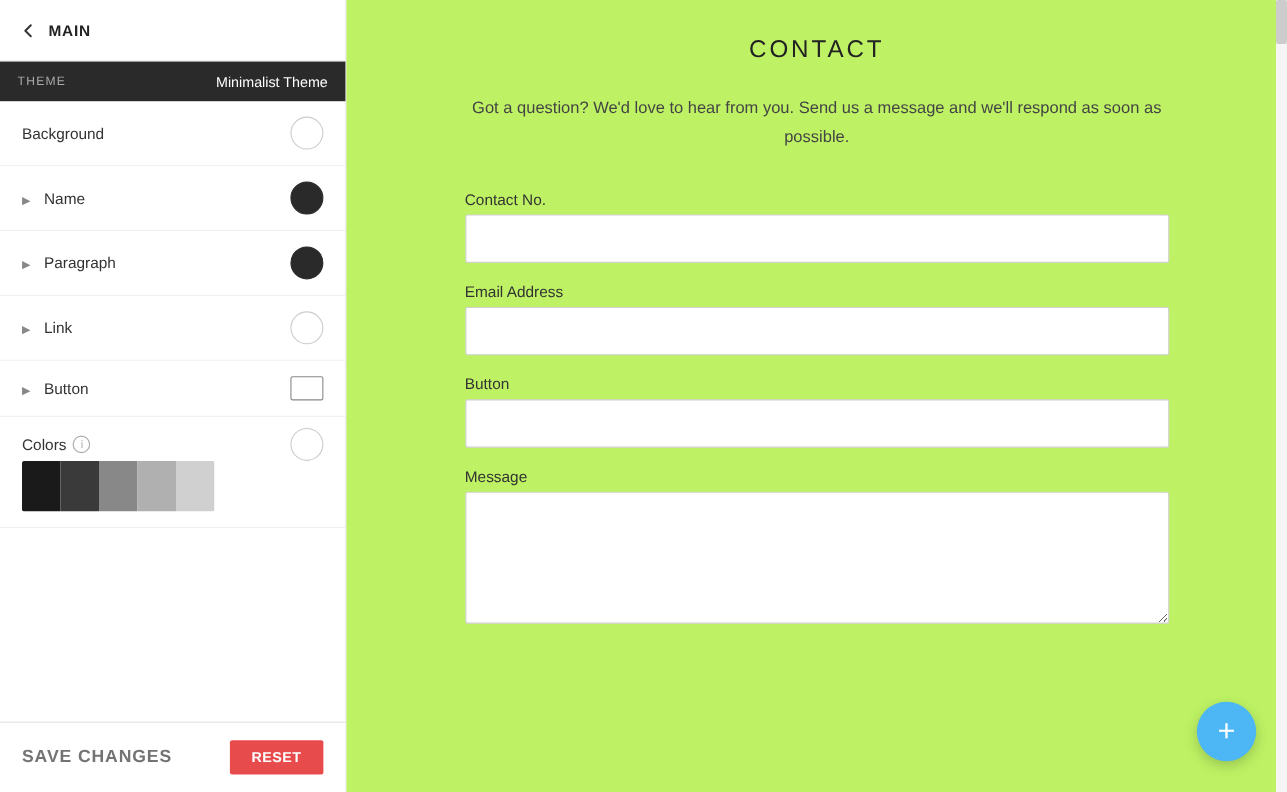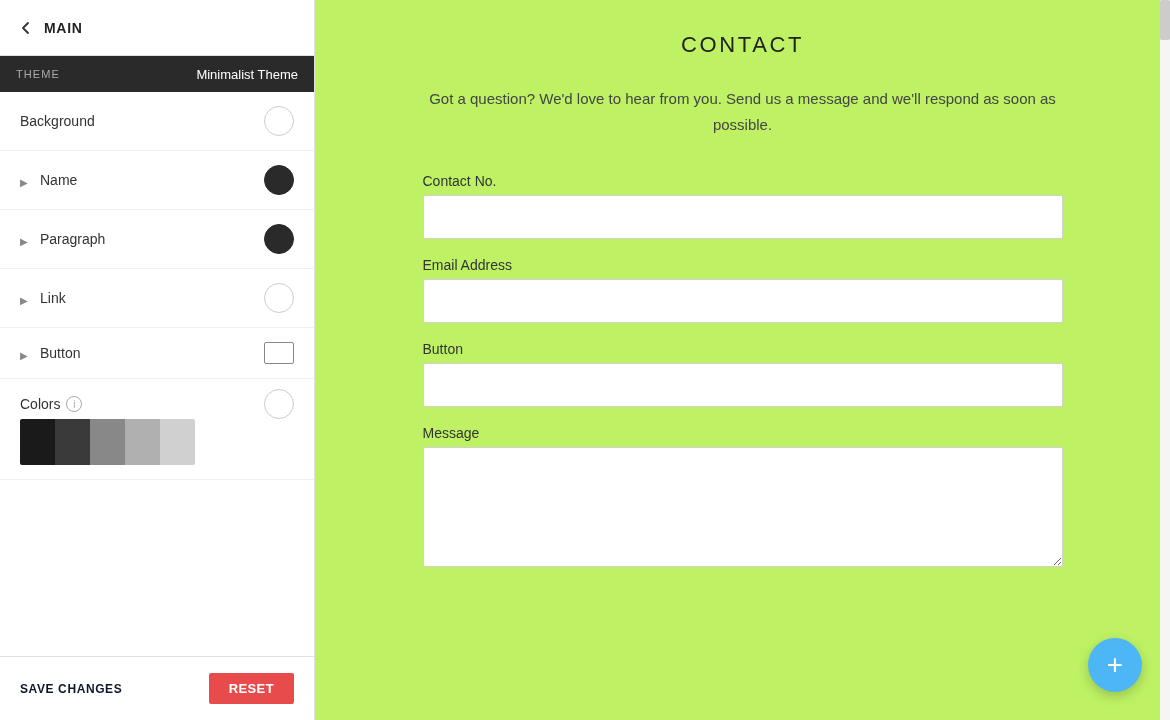--- a/index.html
+++ b/index.html
@@ -174,24 +174,24 @@
       display: flex;
       gap: 12px;
       border-top: 1px solid #e0e0e0;
       background: #fff;
     }
 
     .btn-save {
       flex: 1;
       background: transparent;
       border: none;
-      font-size: 12px;
+      font-size: 16px;
       letter-spacing: 0.05em;
       text-transform: uppercase;
-      color: #0f172a;
+      color: #737373;
       cursor: pointer;
       text-align: left;
       font-weight: 600;
     }
 
     .btn-reset {
       background: #e84b4b;
       color: #fff;
       border: none;
       padding: 8px 20px;

